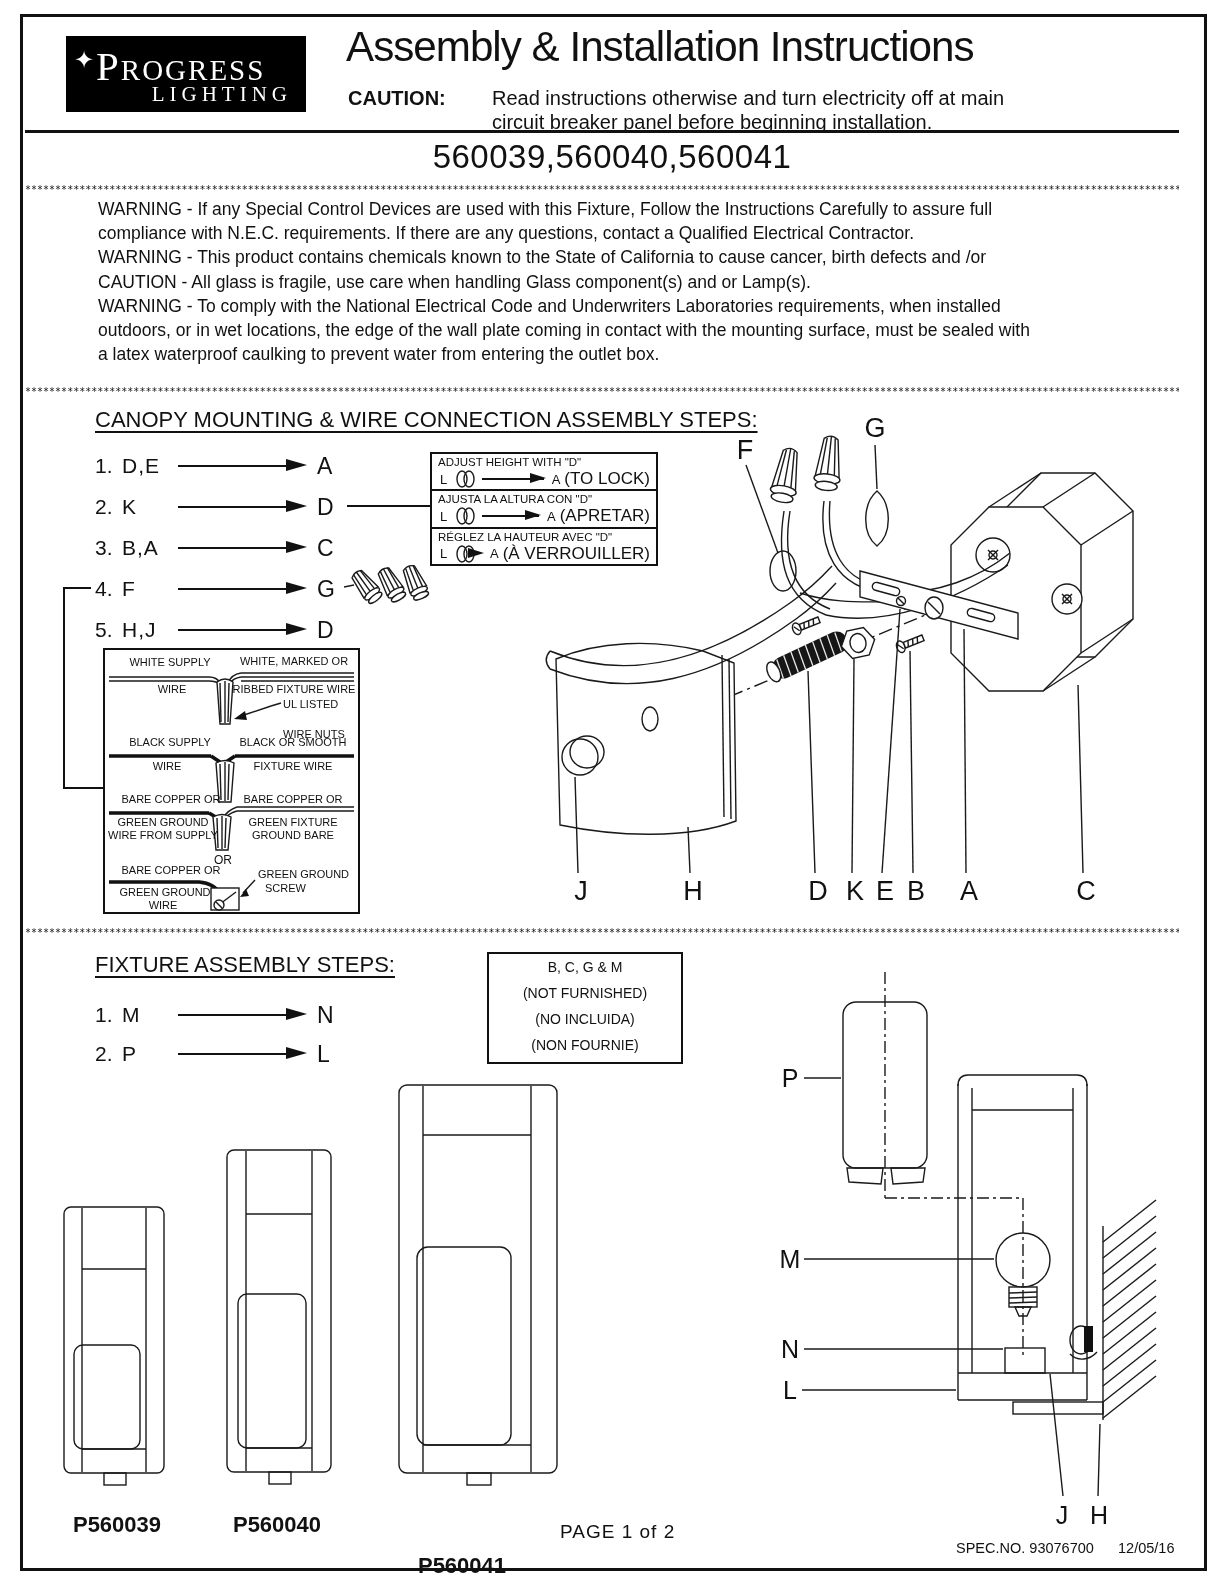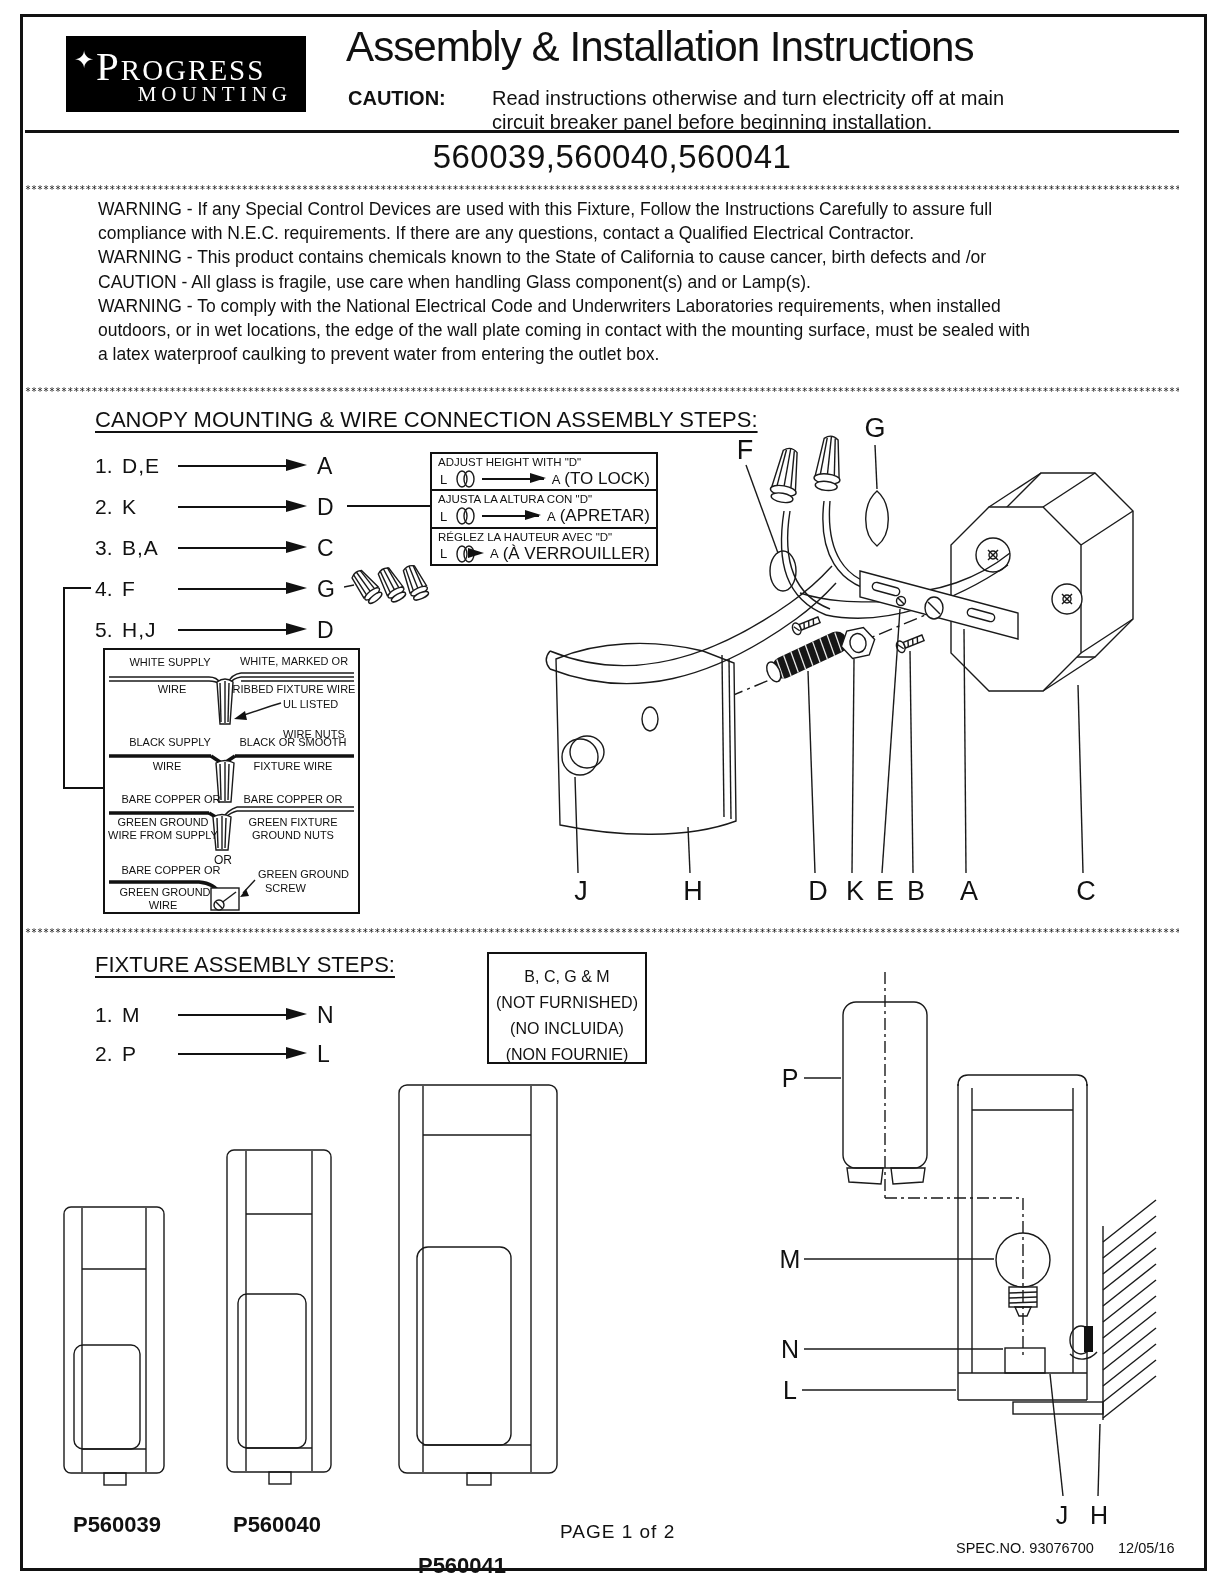--- a/index.html
+++ b/index.html
@@ -63,38 +63,38 @@
   .adj-arrow::after{content:"";position:absolute;right:-2px;top:-5px;width:0;height:0;
                  border-left:16px solid #111;border-top:5px solid transparent;border-bottom:5px solid transparent;}
 
   
   .wire-box{left:103px;top:648px;width:253px;height:262px;border:2px solid #111;box-sizing:content-box;}
   .wb{position:absolute;font-size:11px;white-space:nowrap;transform:translateX(-50%);}
   .wb-l{position:absolute;font-size:11px;white-space:nowrap;}
 
   .line-v{position:absolute;background:#111;}
 
-  .not-furnished{left:487px;top:952px;width:160px;height:112px;border:2px solid #111;
-                 text-align:center;font-size:16px;line-height:26px;padding-top:10px;box-sizing:border-box;}
+  .not-furnished{left:487px;top:952px;width:196px;height:112px;border:2px solid #111;
+                 text-align:center;font-size:14px;line-height:26px;padding-top:0;box-sizing:border-box;}
 
   .model-label{top:1512px;width:170px;text-align:center;font-size:22px;font-weight:bold;}
   .footer-page{left:560px;top:1521px;font-size:19px;letter-spacing:1px;}
   .footer-spec{left:956px;top:1540px;font-size:14.5px;}
   .footer-date{left:1118px;top:1540px;font-size:14.5px;}
 </style>
 </head>
 <body>
 
 <div class="page">
   <div class="border abs"></div>
 
   <div class="abs logo-box">
     <span class="logo-star">✦</span>
     <span class="logo-name">PROGRESS</span>
-    <span class="logo-sub">MOUNTING</span>
+    <span class="logo-sub">LIGHTING</span>
   </div>
   <div class="abs doc-title">Assembly &amp; Installation Instructions</div>
   <div class="abs caution-label">CAUTION:</div>
   <div class="abs caution-line" style="top:87px;">Read instructions otherwise and turn electricity off at main</div>
   <div class="abs caution-line" style="top:111px;">circuit breaker panel before beginning installation.</div>
   <div class="abs hrule"></div>
   <div class="abs models-line">560039,560040,560041</div>
 
   <div class="abs divider" style="top:184px;">********************************************************************************************************************************************************************************************************************************************************************</div>
 
@@ -292,21 +292,21 @@
     <span class="wb" style="left:65px;top:86px;">BLACK SUPPLY</span>
     <span class="wb" style="left:62px;top:110px;">WIRE</span>
     <span class="wb" style="left:188px;top:86px;">BLACK OR SMOOTH</span>
     <span class="wb" style="left:188px;top:110px;">FIXTURE WIRE</span>
 
     <span class="wb" style="left:66px;top:143px;">BARE COPPER OR</span>
     <span class="wb" style="left:58px;top:166px;">GREEN GROUND</span>
     <span class="wb" style="left:58px;top:179px;">WIRE FROM SUPPLY</span>
     <span class="wb" style="left:188px;top:143px;">BARE COPPER OR</span>
     <span class="wb" style="left:188px;top:166px;">GREEN FIXTURE</span>
-    <span class="wb" style="left:188px;top:179px;">GROUND NUTS</span>
+    <span class="wb" style="left:188px;top:179px;">GROUND BARE</span>
     <span class="wb" style="left:118px;top:203px;font-size:12px;">OR</span>
 
     <span class="wb" style="left:66px;top:214px;">BARE COPPER OR</span>
     <span class="wb" style="left:60px;top:236px;">GREEN GROUND</span>
     <span class="wb" style="left:58px;top:249px;">WIRE</span>
     <span class="wb-l" style="left:153px;top:218px;">GREEN GROUND</span>
     <span class="wb-l" style="left:160px;top:232px;">SCREW</span>
   </div>
 
   <svg class="abs" style="left:538px;top:403px;" width="662" height="508" viewBox="0 0 662 508">

